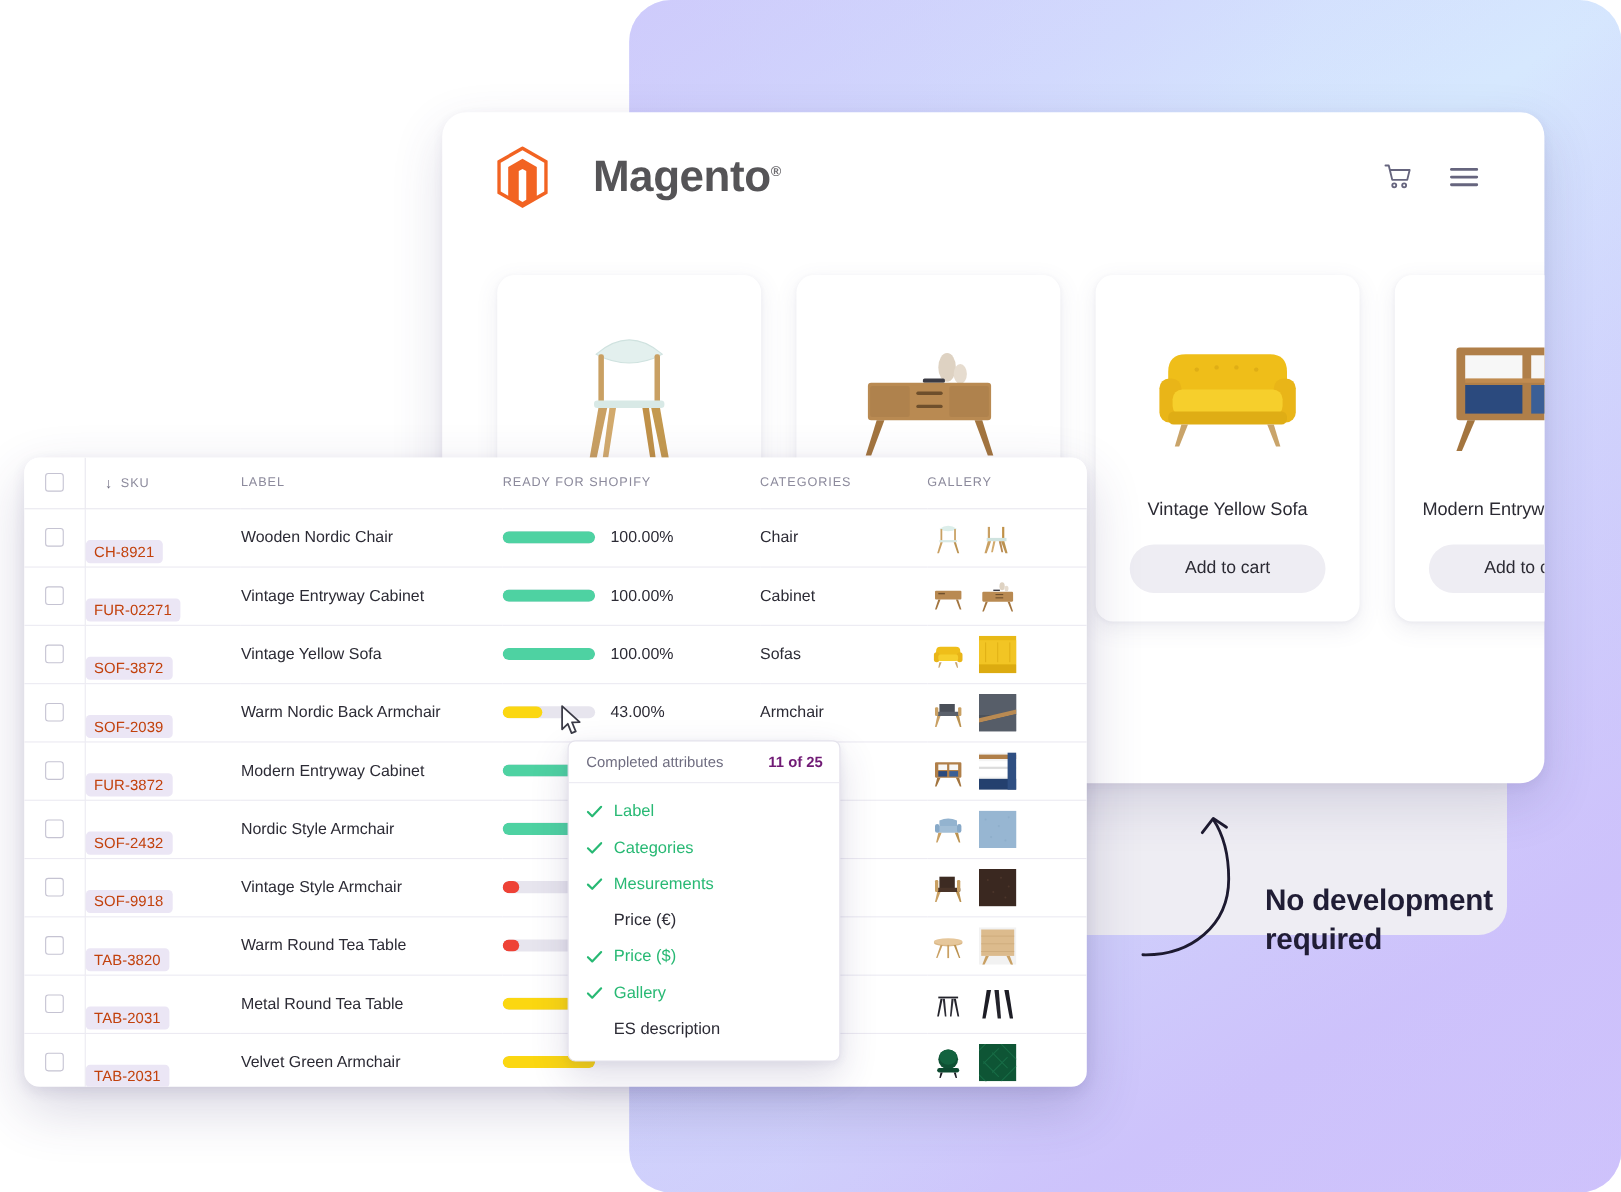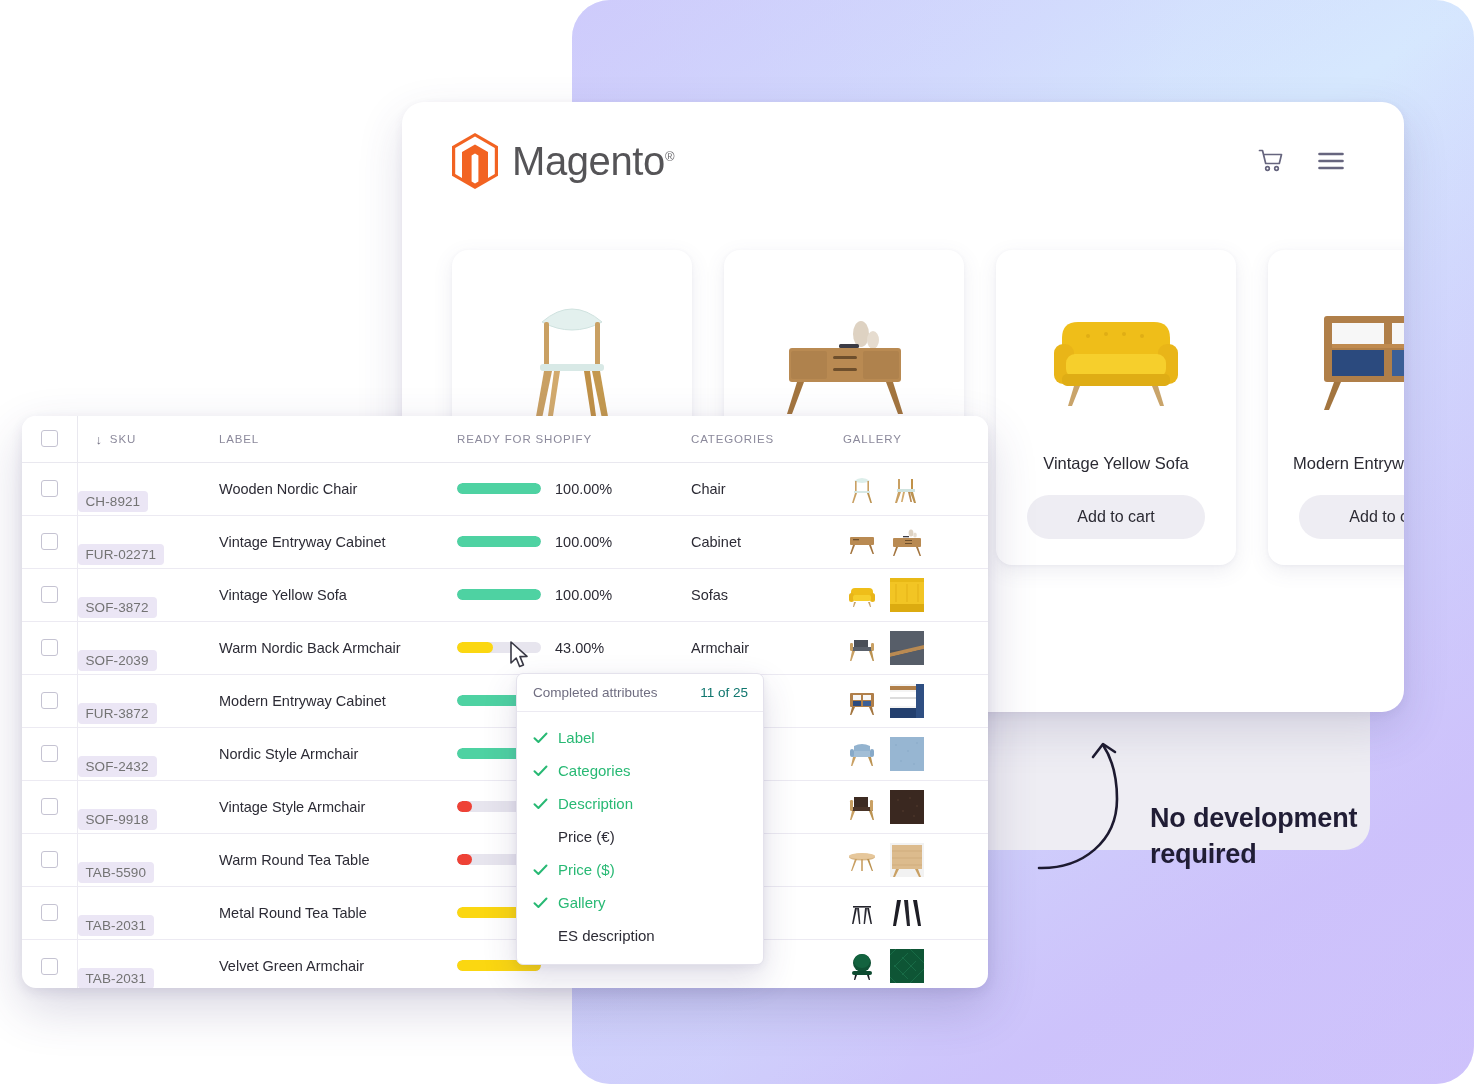--- a/index.html
+++ b/index.html
@@ -46,22 +46,22 @@
   }
   .mg-header{
     position:relative; height:118px;
     display:flex; align-items:center; justify-content:space-between;
     padding:0 60px 0 50px;
   }
   .mg-logo{ display:flex; align-items:center; gap:14px; }
   .mg-logo-mark{ width:46px; height:56px; flex:none; }
   .mg-wordmark{
     font-family:"Liberation Sans", sans-serif;
-    font-size:40px; color:#555457; letter-spacing:-.4px; font-weight:400;
-    position:relative; display:inline-block;
+    font-size:40px; color:#555457; letter-spacing:-.4px; font-weight:700;
+    position:relative; display:inline-block;margin-left:27px;
   }
   .mg-reg{ font-size:13px; vertical-align:super; color:#6d6c70; }
   .mg-icons{ display:flex; align-items:center; gap:34px; }
   .icon-cart svg, .icon-menu svg{ display:block; }
 
   
   .mg-cards{
     position:relative; display:flex; gap:32px; padding:0 0 0 50px; margin-top:30px;
   }
   .pcard{
@@ -113,21 +113,21 @@
   .td-chk{ text-align:center; border-right:1px solid #eceaf2; }
   .td-sku{ padding-left:18px; }
   .td-cat{ color:#2c2b35; }
 
   .chk{
     display:inline-block; width:17px; height:17px; border:1.5px solid #c5c3d2;
     border-radius:3px; background:#fff; cursor:pointer; vertical-align:middle;
   }
   .sku-pill{
     display:inline-block; padding:3px 8px; border-radius:4px;
-    background:#ebe6f5; color:#737373; font-size:13.5px; letter-spacing:.1px;margin-top:26px;
+    background:#ebe6f5; color:#c2410c; font-size:13.5px; letter-spacing:.1px;margin-top:26px;
   }
 
   .bar-wrap{ display:flex; align-items:center; gap:14px; }
   .bar{
     width:84px; height:11px; border-radius:6px; background:#e7e5ee;
     position:relative; overflow:hidden; flex:none;
   }
   .bar > i{ position:absolute; left:0; top:0; bottom:0; border-radius:6px; display:block; }
   .bar-pct{ font-size:14.5px; color:#2c2b35; }
 
@@ -139,21 +139,21 @@
     position:absolute; left:516px; top:673px; width:248px;
     background:#fff; border:1px solid #e4e2ec; border-radius:7px;
     box-shadow:0 14px 34px rgba(60,50,110,.16), 0 2px 8px rgba(60,50,110,.07);
     overflow:hidden;
   }
   .tt-head{
     display:flex; justify-content:space-between;
     padding:11px 15px 11px 16px; border-bottom:1px solid #eceaf2;
   }
   .tt-head-label{ font-size:13.5px; color:#6f6d80; }
-  .tt-head-count{ font-size:13.5px; color:#0f766e; font-weight:normal; }
+  .tt-head-count{ font-size:13.5px; color:#701a75; font-weight:bold; }
   .tt-list{ padding:9px 0 12px; }
   .tt-row{
     display:flex; align-items:center; gap:10px; height:33px; padding:0 16px;
     font-size:15px; color:#2c2b35;
   }
   .tt-row.done{ color:#28b974; }
   .tt-check{ width:15px; flex:none; display:flex; align-items:center; justify-content:center; }
   .tt-check svg{ display:block; }
   .tt-row:not(.done) .tt-text{ padding-left:25px; }
 
@@ -551,21 +551,21 @@
                     <circle cx="27" cy="16" r=".9"></circle>
                     <circle cx="13" cy="21" r=".9"></circle>
                     <circle cx="24" cy="26" r=".9"></circle>
                   </g>
                 </svg></div>
             </div>
           </td>
         </tr>
         <tr>
           <td class="td-chk"><span class="chk"></span></td>
-          <td class="td-sku"><span class="sku-pill">TAB-5590</span></td>
+          <td class="td-sku"><span class="sku-pill">TAB-3820</span></td>
           <td>Warm Round Tea Table</td>
           <td>
             <div class="bar-wrap">
               <div class="bar">
                 <i style="width: 18%; background: rgb(238, 66, 54);"></i>
               </div>
               <span class="bar-pct"></span>
             </div>
           </td>
           <td class="td-cat"></td>
@@ -680,21 +680,21 @@
           </svg>
         </span>
         <span class="tt-text">Categories</span>
       </div>
       <div class="tt-row done">
         <span class="tt-check">
           <svg width="15" height="12" viewBox="0 0 15 12" fill="none" stroke="#28b974" stroke-width="2" stroke-linecap="round" stroke-linejoin="round">
             <path d="M1.5 6.2 L5.4 10 L13.5 1.5"></path>
           </svg>
         </span>
-        <span class="tt-text">Description</span>
+        <span class="tt-text">Mesurements</span>
       </div>
       <div class="tt-row">
         <span class="tt-text">Price (€)</span>
       </div>
       <div class="tt-row done">
         <span class="tt-check">
           <svg width="15" height="12" viewBox="0 0 15 12" fill="none" stroke="#28b974" stroke-width="2" stroke-linecap="round" stroke-linejoin="round">
             <path d="M1.5 6.2 L5.4 10 L13.5 1.5"></path>
           </svg>
         </span>

